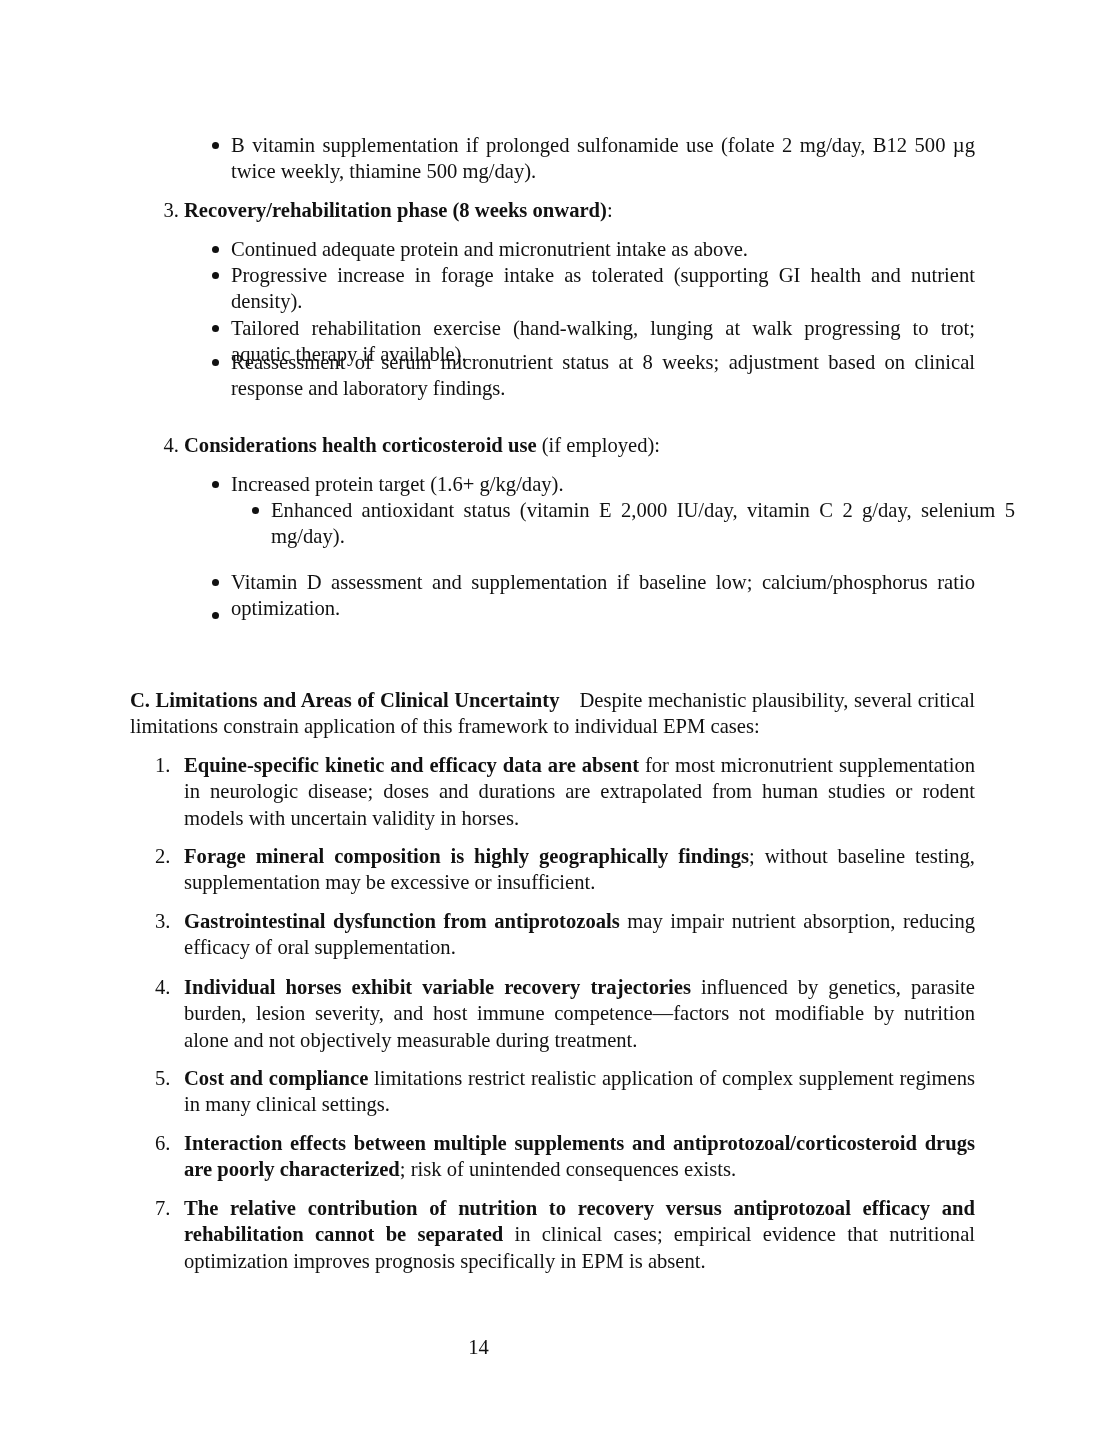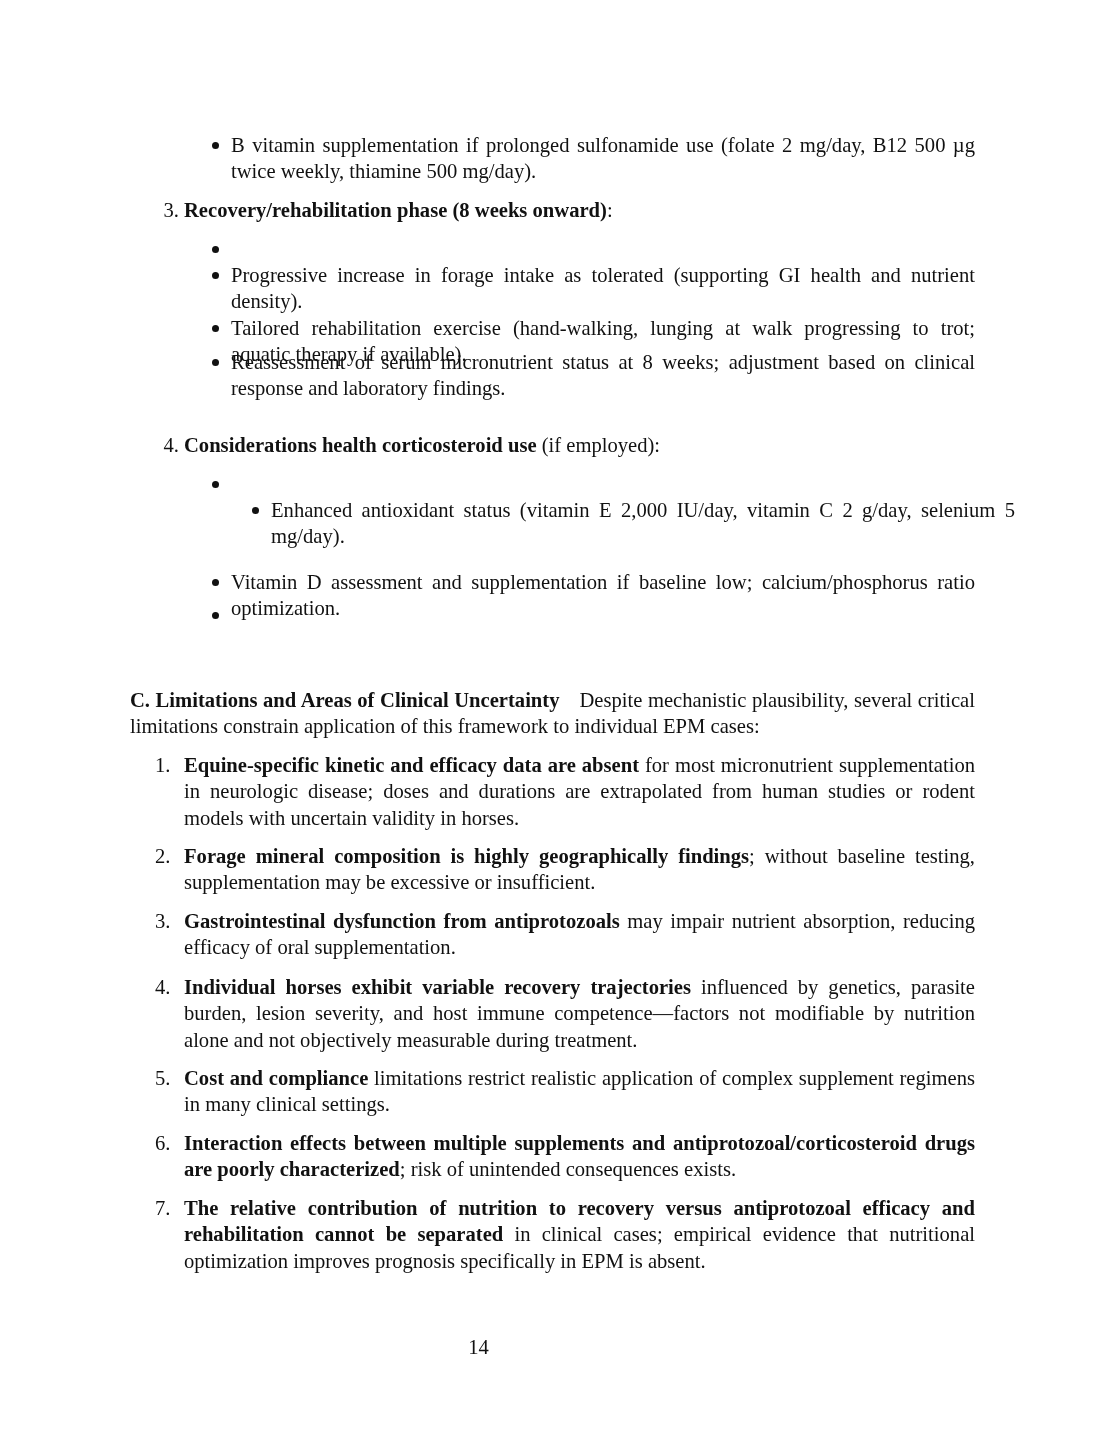--- a/index.html
+++ b/index.html
@@ -33,40 +33,42 @@
     <span class="dot"></span>
     <span>B vitamin supplementation if prolonged sulfonamide use (folate 2 mg/day, B12 500 µg twice weekly, thiamine 500 mg/day).</span>
   </div>
 
   <div class="num" style="top:67px;">
     <span class="lbl">3.</span>
     <b>Recovery/rehabilitation phase (8 weeks onward)</b><span>:</span>
   </div>
   <div class="bullet" style="top:106px;">
     <span class="dot"></span>
+    <span>Continued adequate protein and micronutrient intake as above.</span>
   </div>
   <div class="bullet just" style="top:132px;">
     <span class="dot"></span>
     <span>Progressive increase in forage intake as tolerated (supporting GI health and nutrient density).</span>
   </div>
   <div class="bullet just" style="top:185px;">
     <span class="dot"></span>
     <span>Tailored rehabilitation exercise (hand-walking, lunging at walk progressing to trot; aquatic therapy if available).</span>
   </div>
   <div class="bullet just" style="top:219px;">
     <span class="dot"></span>
     <span>Reassessment of serum micronutrient status at 8 weeks; adjustment based on clinical response and laboratory findings.</span>
   </div>
 
   <div class="num" style="top:302px;">
     <span class="lbl">4.</span>
     <b>Considerations health corticosteroid use</b><span> (if employed):</span>
   </div>
   <div class="bullet" style="top:341px;">
     <span class="dot"></span>
+    <span>Increased protein target (1.6+ g/kg/day).</span>
   </div>
   <div class="bullet just" style="top:367px;margin-left:40px;">
     <span class="dot"></span>
     <span>Enhanced antioxidant status (vitamin E 2,000 IU/day, vitamin C 2 g/day, selenium 5 mg/day).</span>
   </div>
   <div class="bullet just" style="top:419px;margin-top:20px;">
     <span class="dot"></span>
     <span>Vitamin D assessment and supplementation if baseline low; calcium/phosphorus ratio optimization.</span>
   </div>
   <div class="bullet just" style="top:472px;">

